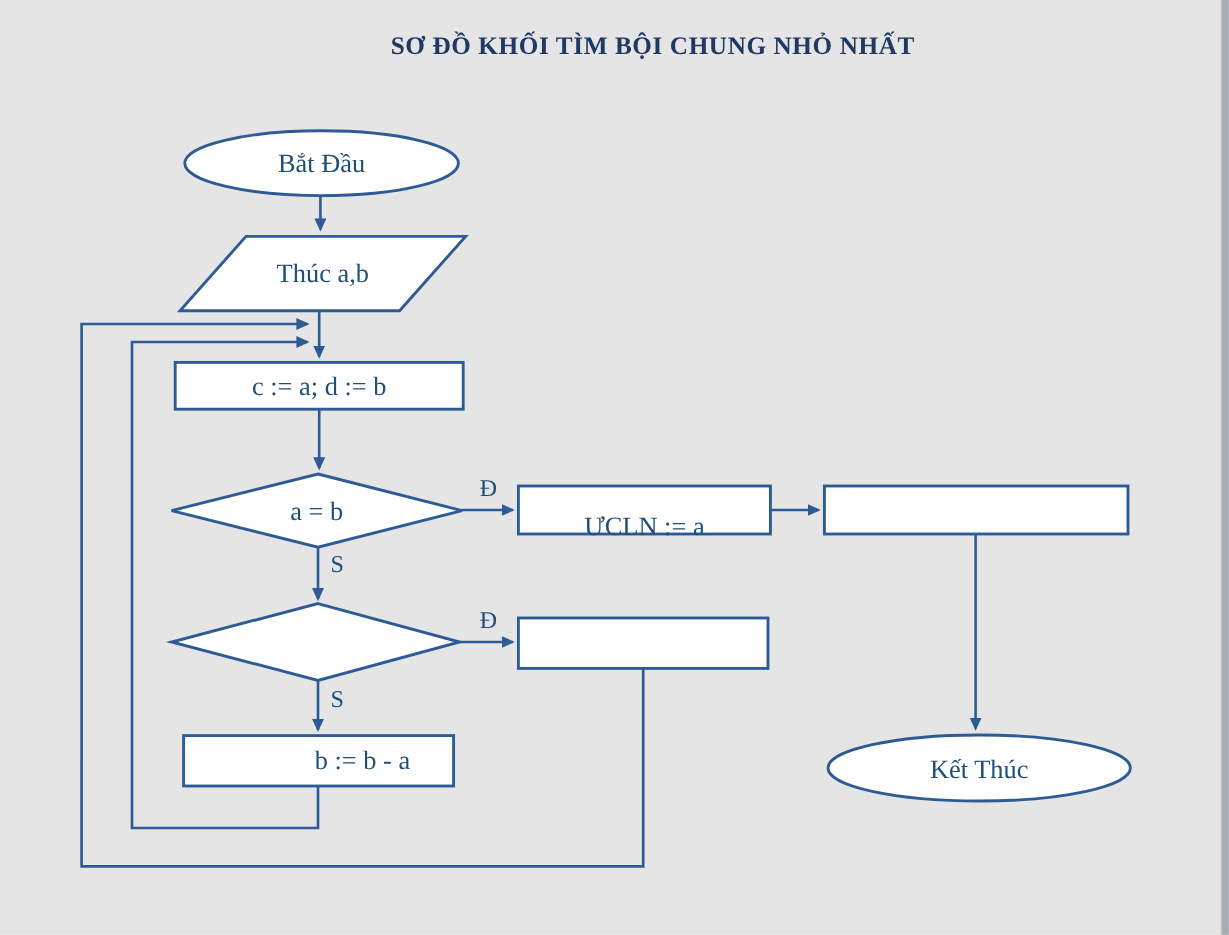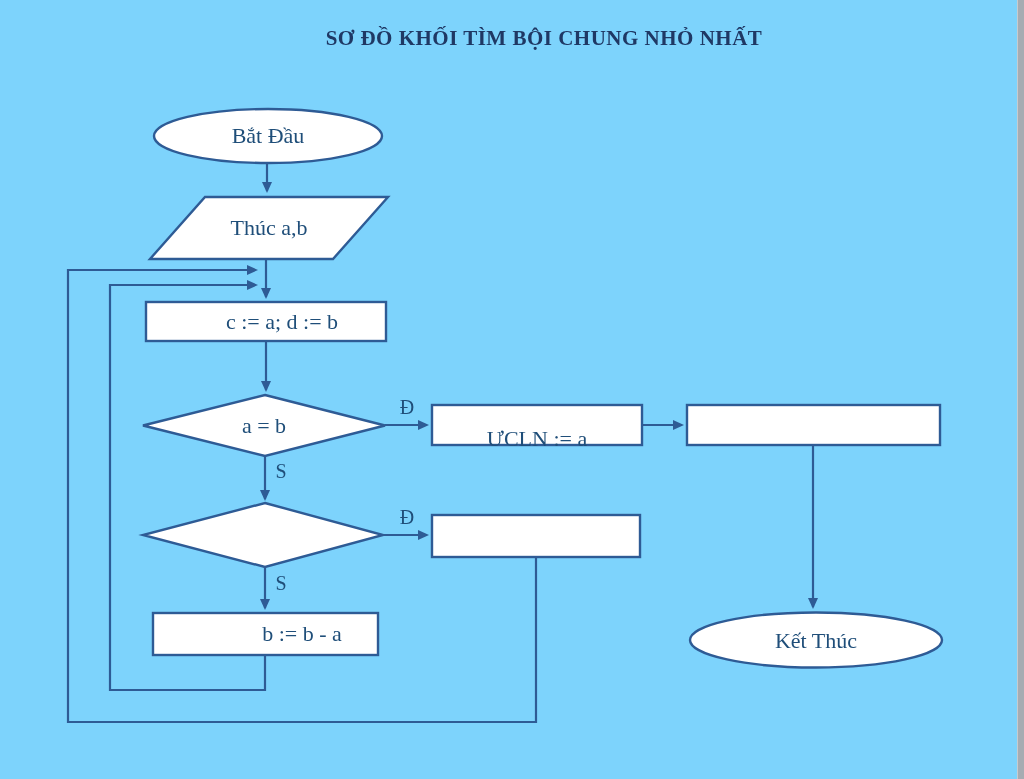--- a/index.html
+++ b/index.html
@@ -1,20 +1,20 @@
 <!DOCTYPE html>
 <html><head>
 <meta charset="utf-8">
 <style>
   html,body{margin:0;padding:0;}
   body{
     width:1024px;height:779px;overflow:hidden;background:#ffffff;
     font-family:"Liberation Serif","DejaVu Serif",serif;
   }
-  .screen{position:relative;width:1024px;height:779px;background:#7dd3fc;font-family:Liberation Serif, serif;}
+  .screen{position:relative;width:1024px;height:779px;background:#e5e5e5;font-family:Liberation Serif, serif;}
   .title{
     position:absolute;left:64px;top:26px;width:960px;text-align:center;
     font-size:21px;font-weight:bold;color:#1f3864;letter-spacing:.5px;
   }
   svg.canvas{position:absolute;left:0;top:0;}
   .shape{fill:#ffffff;stroke:#2e5b95;stroke-width:2.4;}
   .edge{fill:none;stroke:#2e5b95;stroke-width:2.2;}
   .lbl{
     position:absolute;display:flex;align-items:center;justify-content:center;
     font-size:22px;color:#1f4e79;white-space:nowrap;
@@ -58,21 +58,21 @@
     <rect class="shape" x="432" y="405" width="210" height="40"></rect>
     <rect class="shape" x="687" y="405" width="253" height="40"></rect>
     <polygon class="shape" points="265,503 383,535 265,567 143,535"></polygon>
     <rect class="shape" x="432" y="515" width="208" height="42"></rect>
     <rect class="shape" x="153" y="613" width="225" height="42"></rect>
     <ellipse class="shape" cx="816" cy="640" rx="126" ry="27.5"></ellipse>
   </svg>
 
   <div class="lbl" style="left:154px;top:109px;width:228px;height:54px;">Bắt Đầu</div>
   <div class="lbl" style="left:150px;top:197px;width:238px;height:62px;">Thúc a,b</div>
-  <div class="lbl" style="left:146px;top:302px;width:240px;height:39px;padding-left:16px;">c := a; d := b</div>
+  <div class="lbl" style="left:146px;top:302px;width:240px;height:39px;">c := a; d := b</div>
   <div class="lbl" style="left:143px;top:395px;width:242px;height:61px;">a = b</div>
   <div class="lbl" style="left:432px;top:405px;width:210px;height:40px;margin-top:14px;">ƯCLN := a</div>
   <div class="lbl" style="left:169px;top:613px;width:266px;height:42px;">b := b - a</div>
   <div class="lbl" style="left:690px;top:613px;width:252px;height:55px;">Kết Thúc</div>
 
   <div class="lbl branch" style="left:393px;top:394px;width:28px;height:26px;">Đ</div>
   <div class="lbl branch" style="left:267px;top:458px;width:28px;height:26px;">S</div>
   <div class="lbl branch" style="left:393px;top:504px;width:28px;height:26px;">Đ</div>
   <div class="lbl branch" style="left:267px;top:570px;width:28px;height:26px;">S</div>
 

